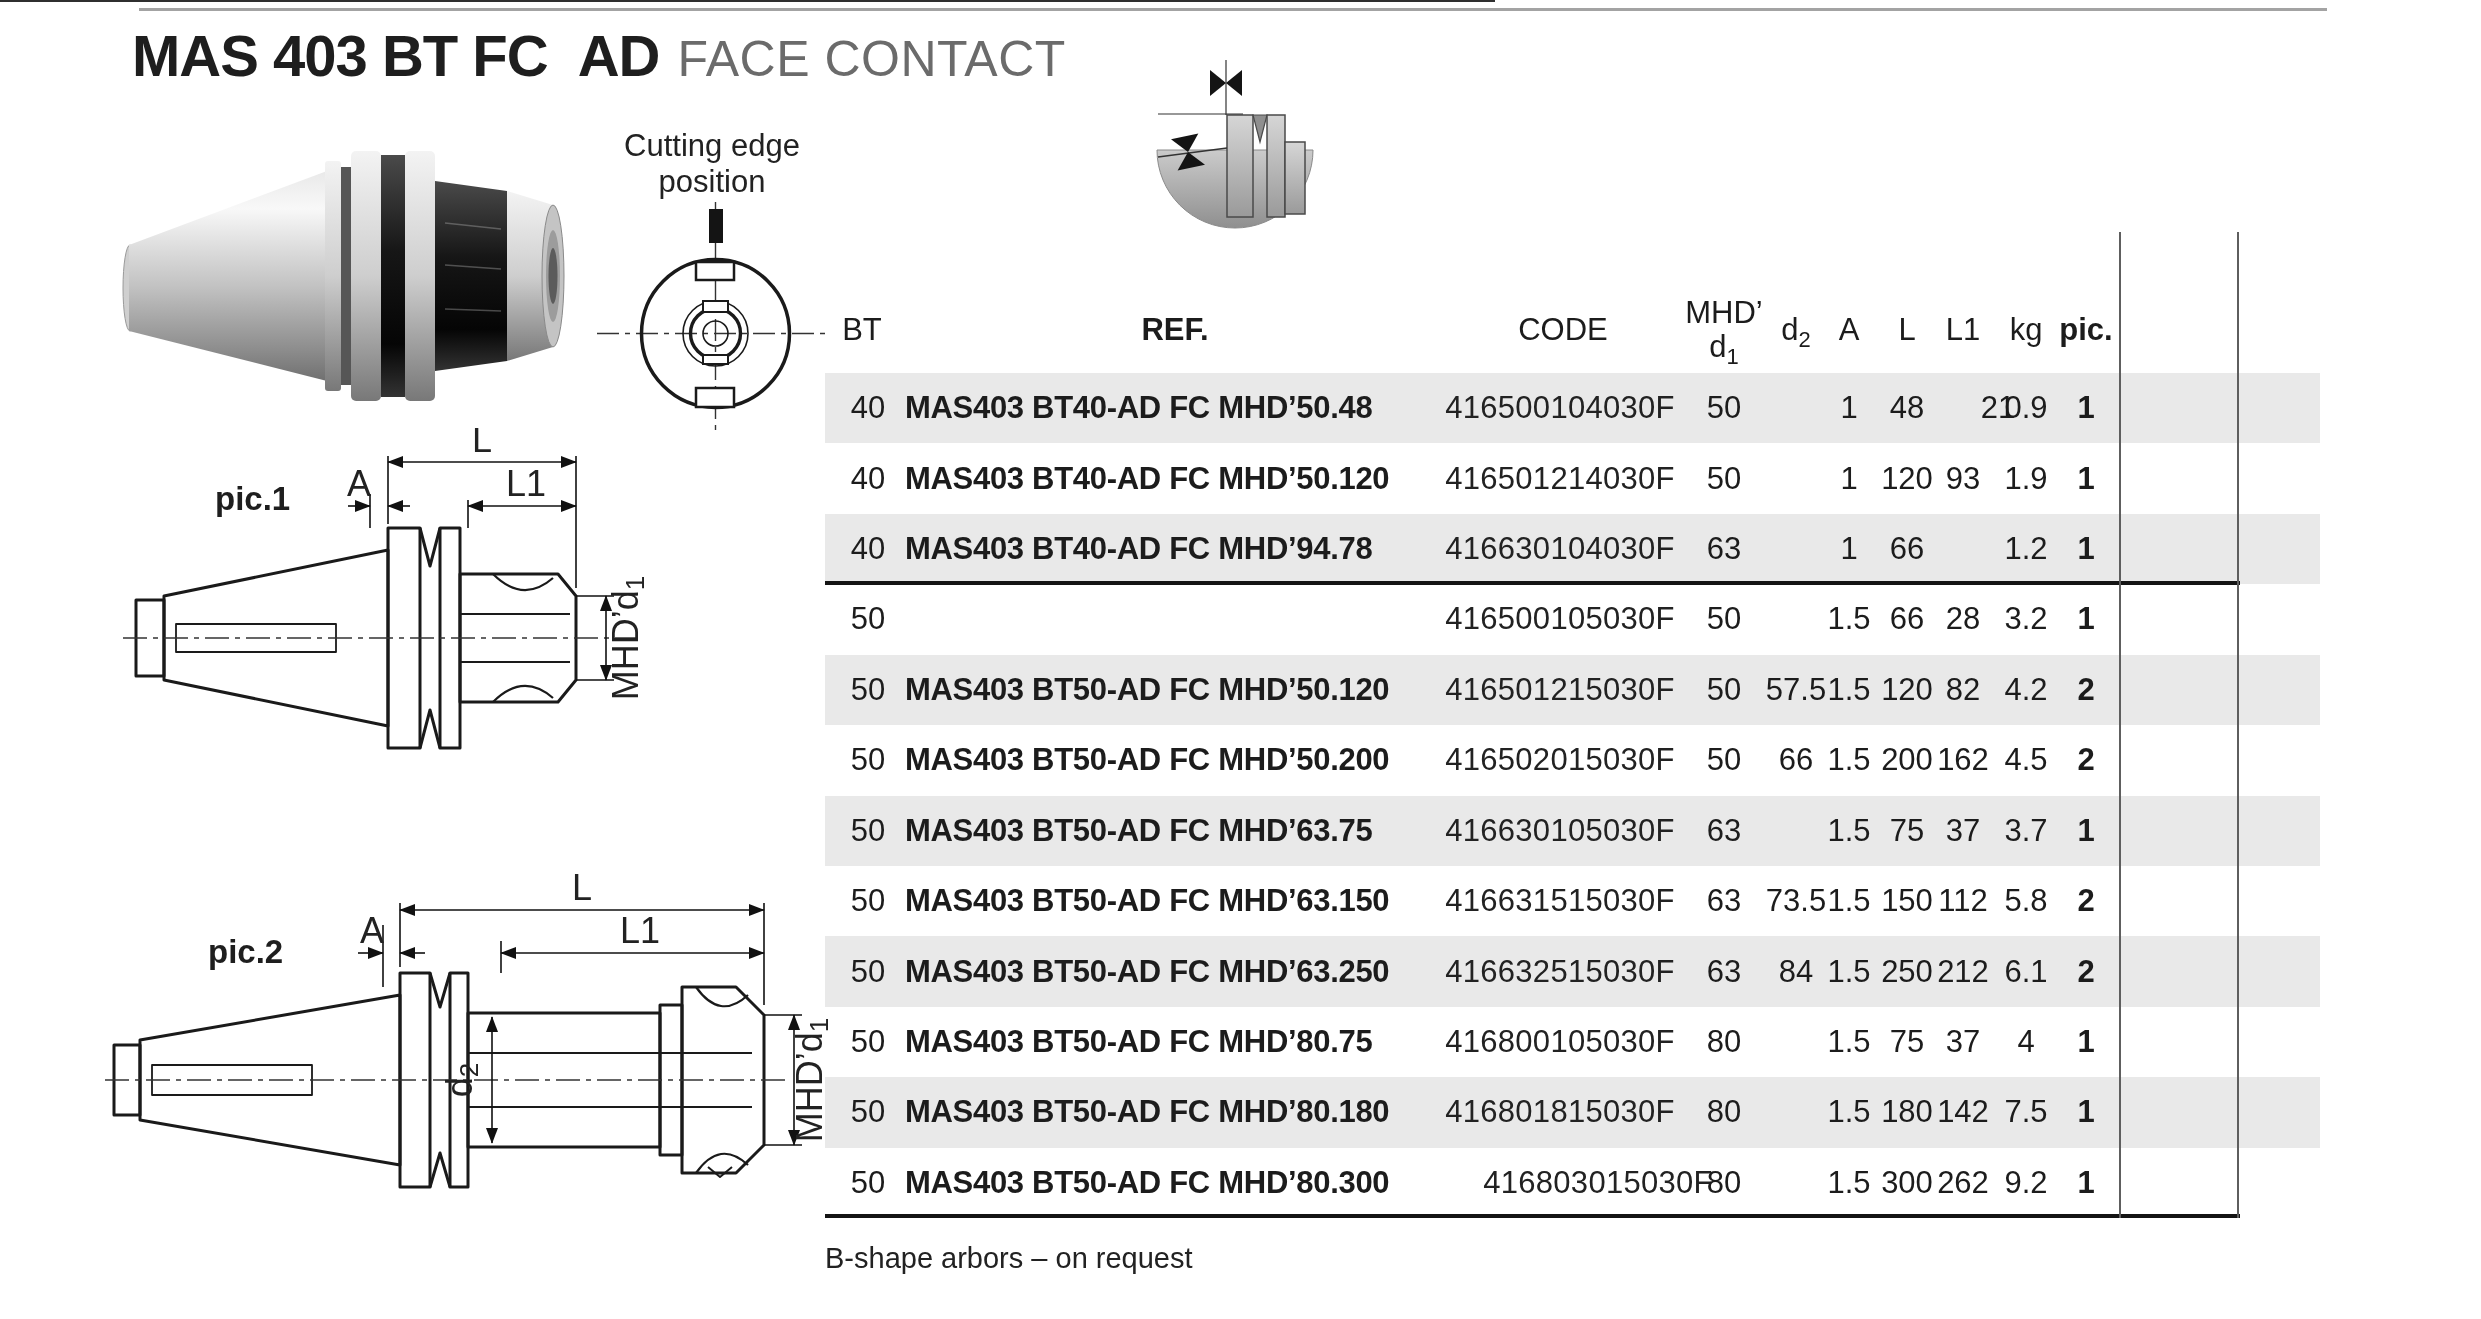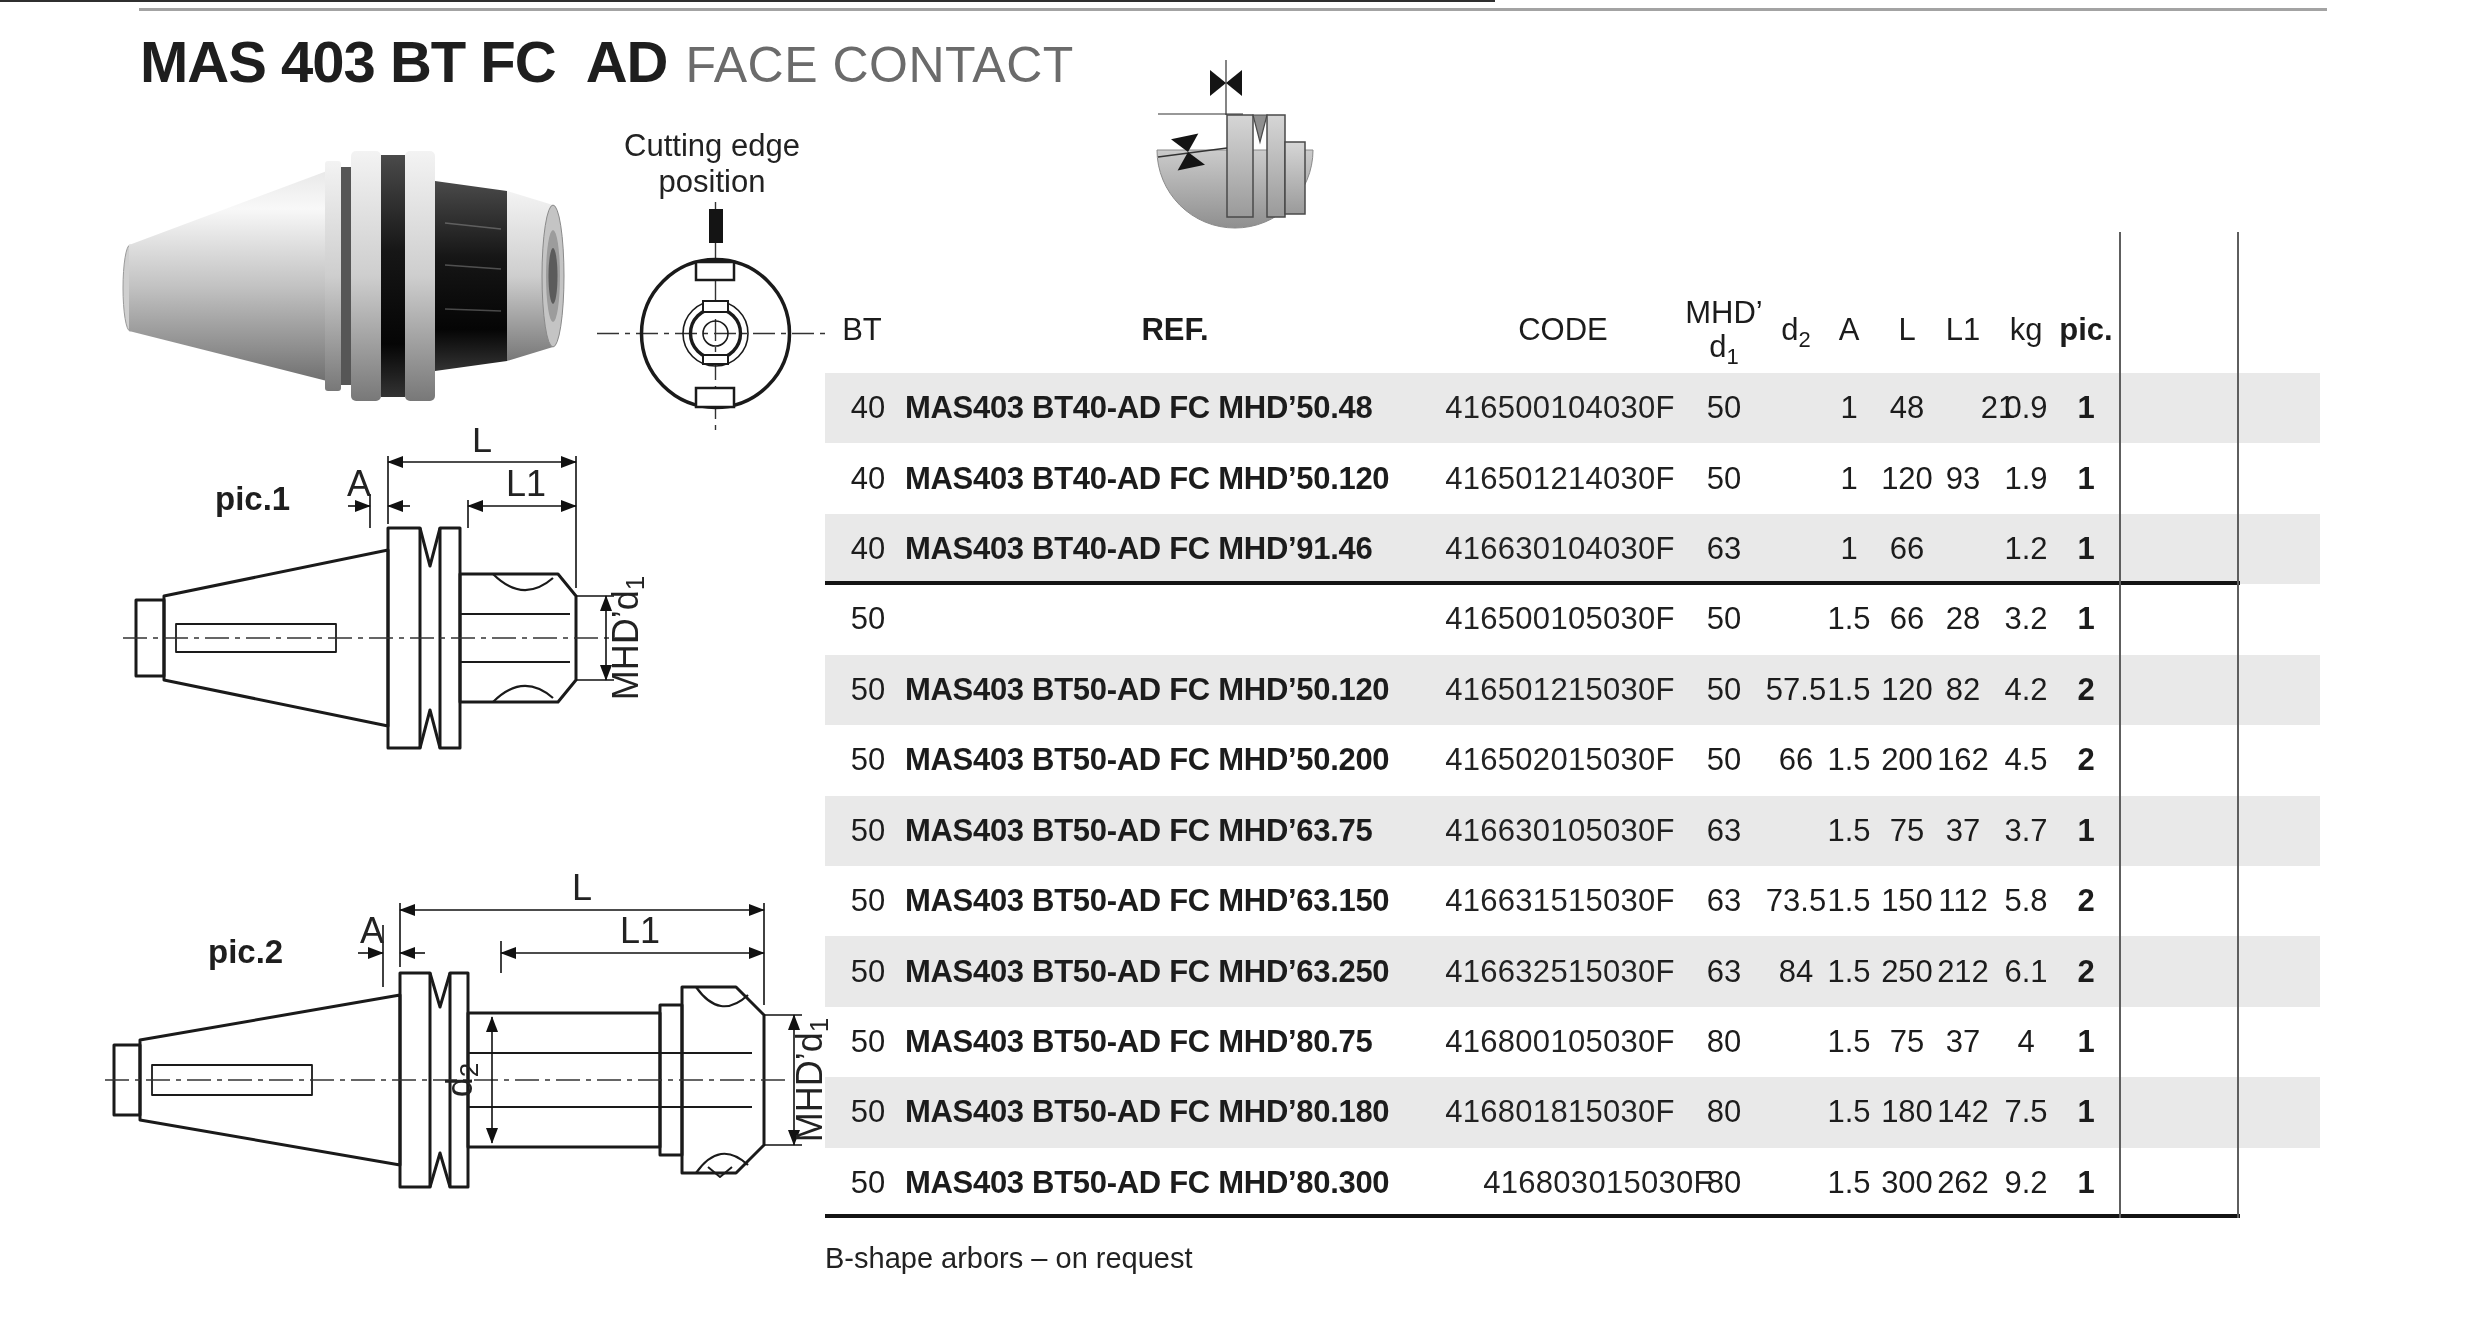--- a/index.html
+++ b/index.html
@@ -2,21 +2,21 @@
 <html><head>
 <meta charset="utf-8">
 <style>
   html,body{margin:0;padding:0;background:#ffffff;}
   .page{position:relative;width:2481px;height:1319px;background:#fff;overflow:hidden;
         font-family:"Liberation Sans",sans-serif;color:#1a1a1a;}
   .abs{position:absolute;}
 
   
   .top-rule{position:absolute;left:139px;top:8px;width:2188px;height:3px;background:#a3a3a3;}
-  .title{position:absolute;left:140px;top:22px;display:flex;align-items:baseline;white-space:nowrap;margin-top:6px;}
+  .title{position:absolute;left:132px;top:22px;display:flex;align-items:baseline;white-space:nowrap;}
   .t-main{font-size:58px;font-weight:bold;letter-spacing:-1px;color:#1e1e1e;}
   .t-code{font-size:58px;font-weight:bold;letter-spacing:-1px;color:#1e1e1e;margin-left:30px;}
   .t-sub{font-size:50px;font-weight:normal;color:#6b6b6b;margin-left:18px;letter-spacing:0.5px;}
 
   
   .cut-label{position:absolute;left:562px;top:128px;width:300px;text-align:center;
              font-size:31px;line-height:36px;color:#222;}
 
   
   .pic-label{position:absolute;font-size:33px;font-weight:bold;color:#1e1e1e;}
@@ -267,21 +267,21 @@
         <span class="cell ctr" style="left: 899px;">50</span>
         <span class="cell ctr" style="left: 971px;"></span>
         <span class="cell ctr" style="left: 1024px;">1</span>
         <span class="cell ctr" style="left: 1082px;">120</span>
         <span class="cell ctr" style="left: 1138px;">93</span>
         <span class="cell ctr" style="left: 1201px;">1.9</span>
         <span class="cell ctr c-pic" style="left: 1261px;">1</span>
       </div>
       <div class="trow shade" style="top: 513.84px;">
         <span class="cell ctr" style="left: 43px;">40</span>
-        <span class="cell left c-ref" style="left: 80px;">MAS403 BT40-AD FC MHD’91.46</span>
+        <span class="cell left c-ref" style="left: 80px;">MAS403 BT40-AD FC MHD’94.78</span>
         <span class="cell ctr c-code" style="left: 735px;">416630104030F</span>
         <span class="cell ctr" style="left: 899px;">63</span>
         <span class="cell ctr" style="left: 971px;"></span>
         <span class="cell ctr" style="left: 1024px;">1</span>
         <span class="cell ctr" style="left: 1082px;">66</span>
         <span class="cell ctr" style="left: 1138px;"></span>
         <span class="cell ctr" style="left: 1201px;">1.2</span>
         <span class="cell ctr c-pic" style="left: 1261px;">1</span>
       </div>
       <div class="trow" style="top: 584.26px;">

